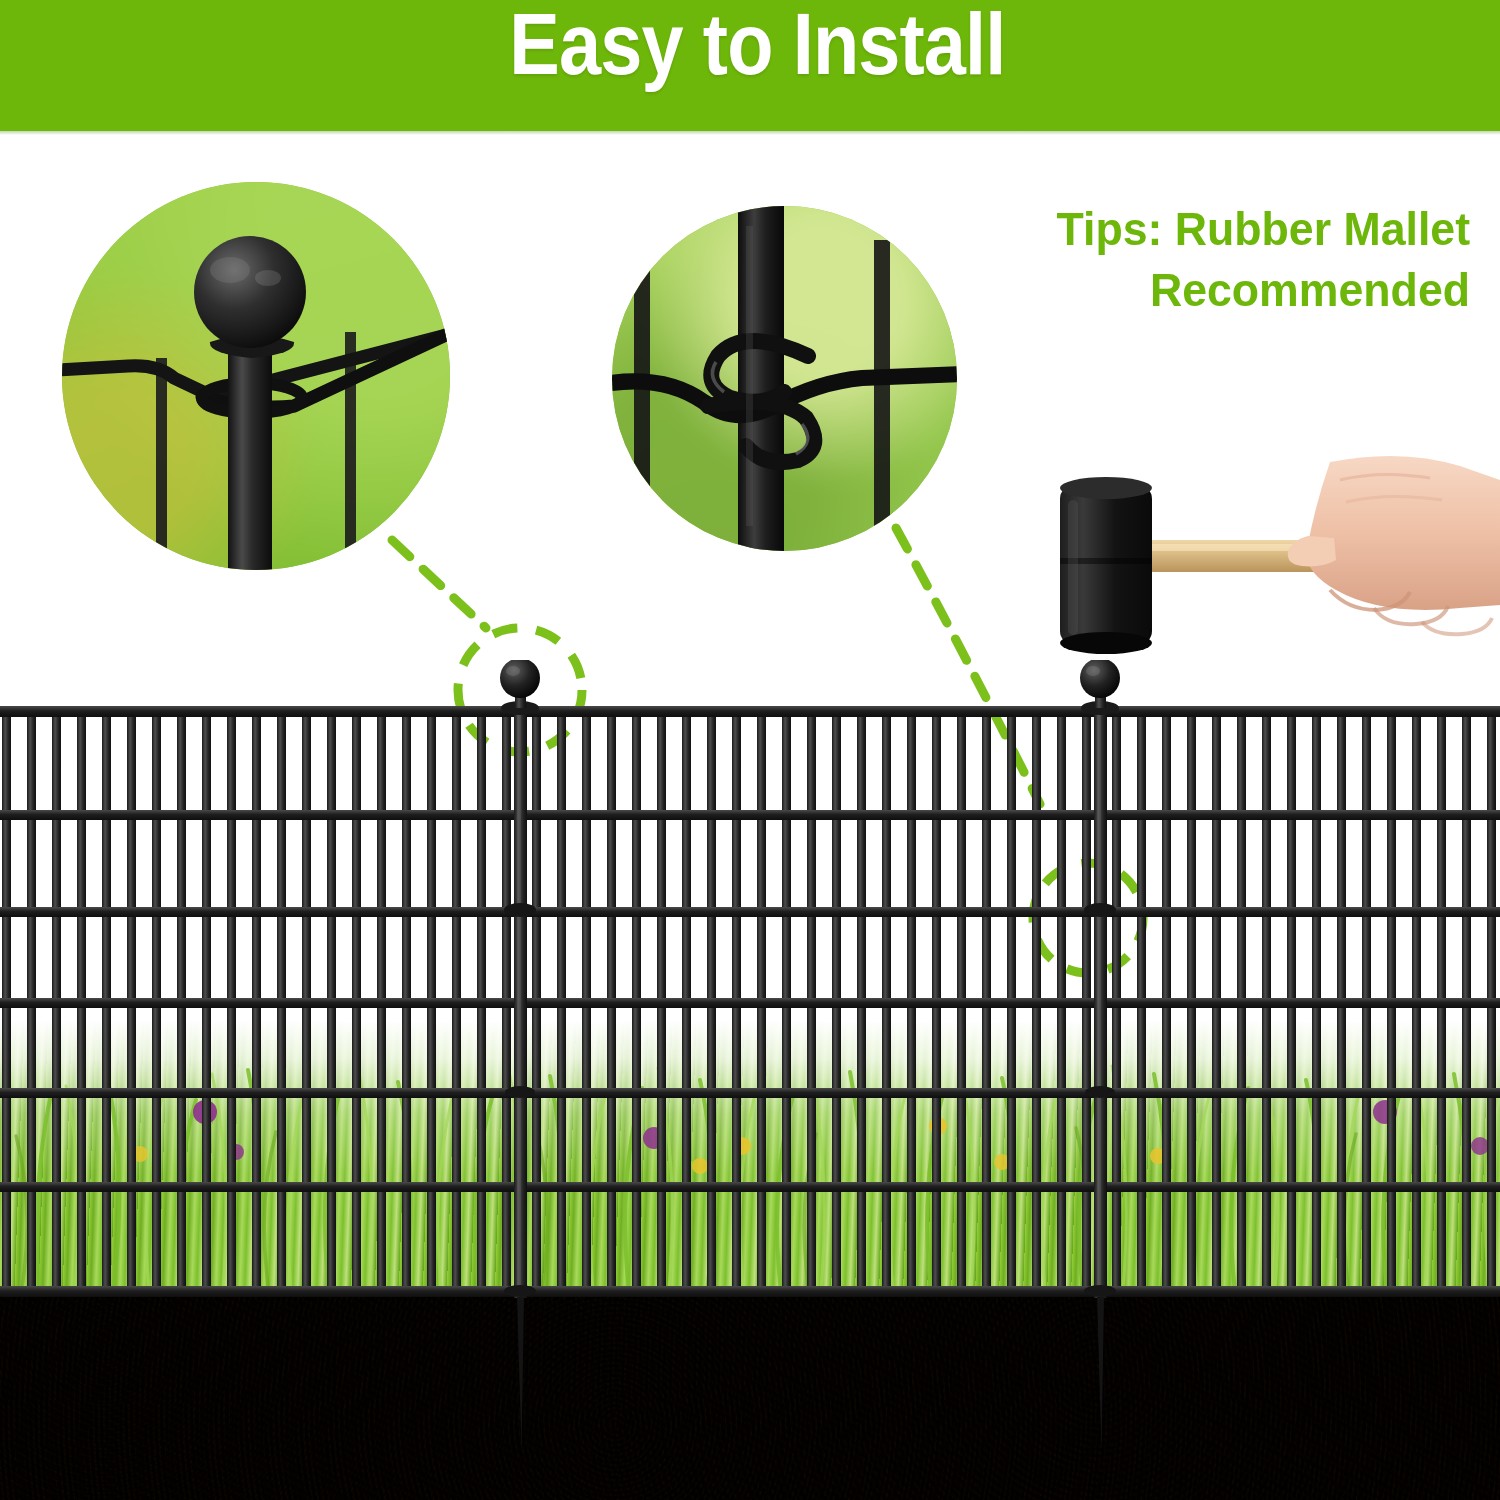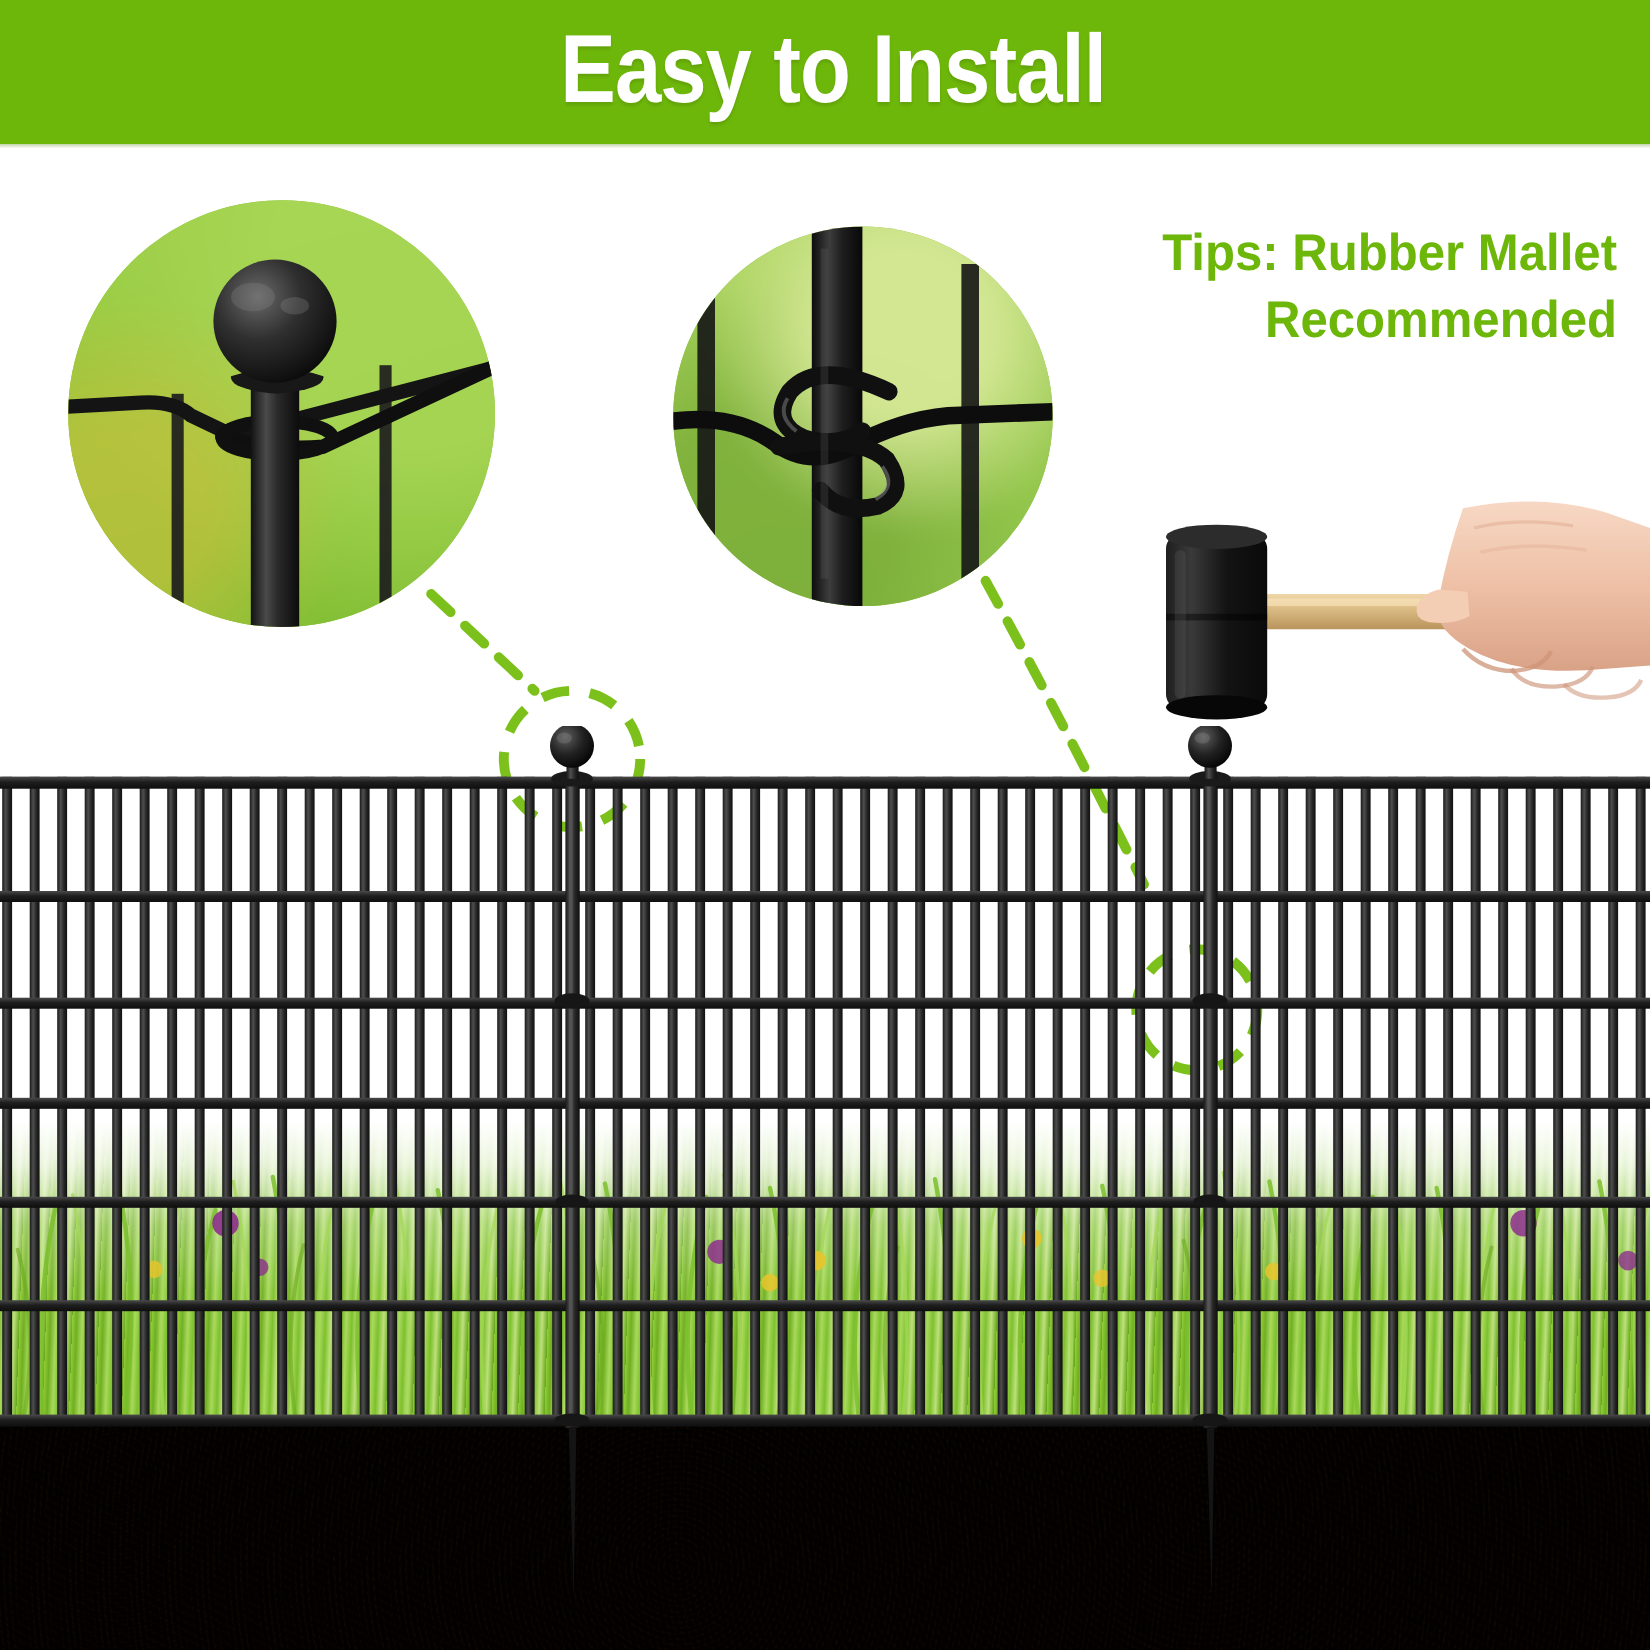--- a/index.html
+++ b/index.html
@@ -16,21 +16,21 @@
     overflow: hidden;
   }
 
   
   #banner {
     position: absolute;
     left: 0; top: 0;
     width: 1500px; height: 131px;
     background: #6db60a;
     display: flex;
-    align-items: center;
+    align-items: flex-start;
     justify-content: center;
     padding-left: 14px;
   }
   #banner-title {
     color: #ffffff;
     font-family: "Liberation Sans", sans-serif;
     font-weight: bold;
     font-size: 88px;
     line-height: 1;
     letter-spacing: -1px;

